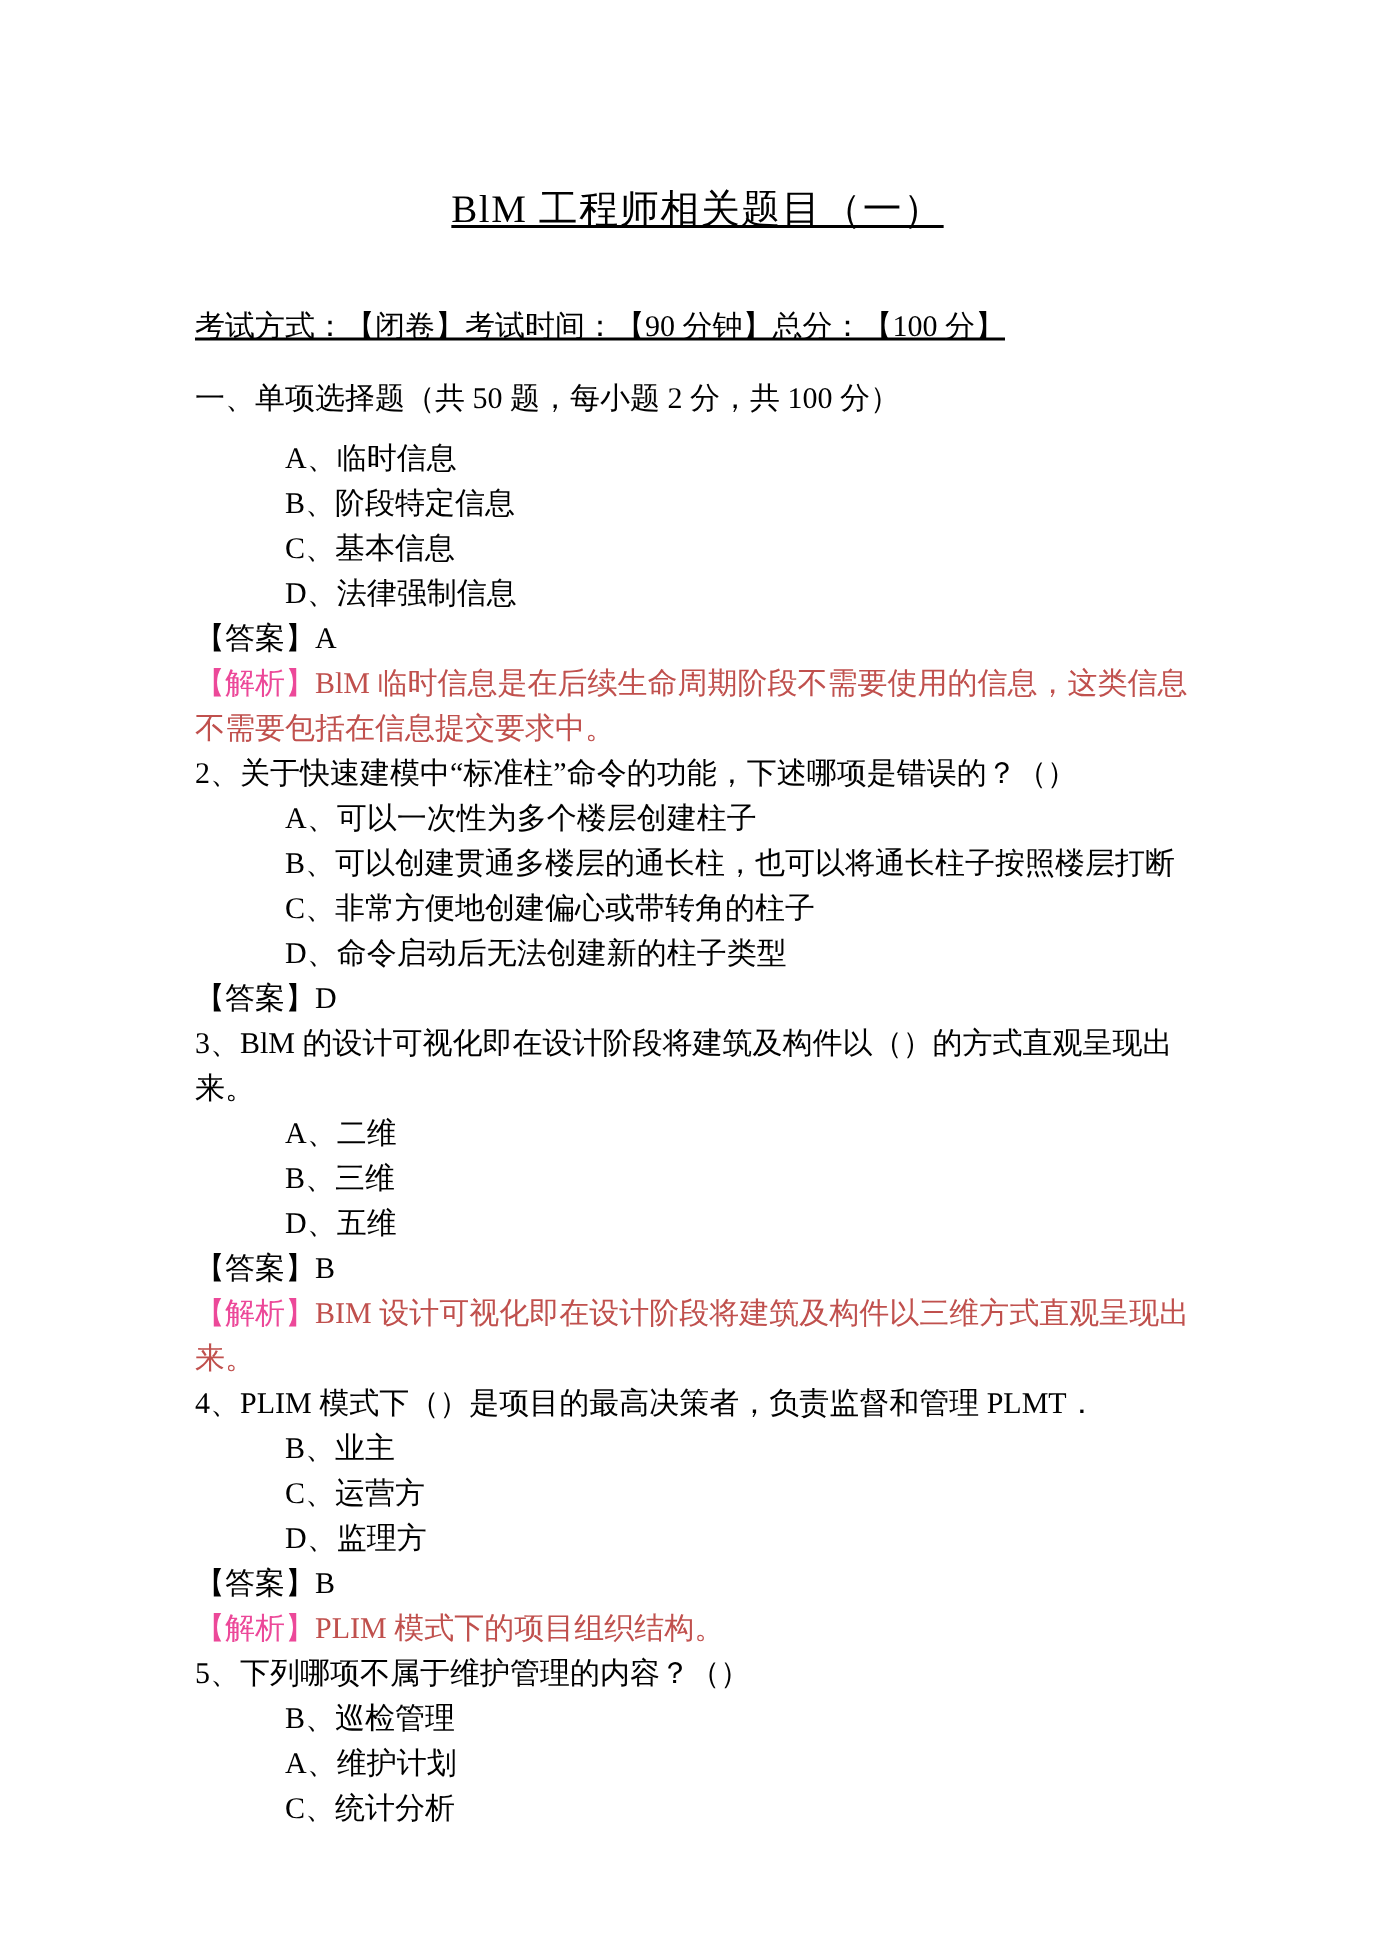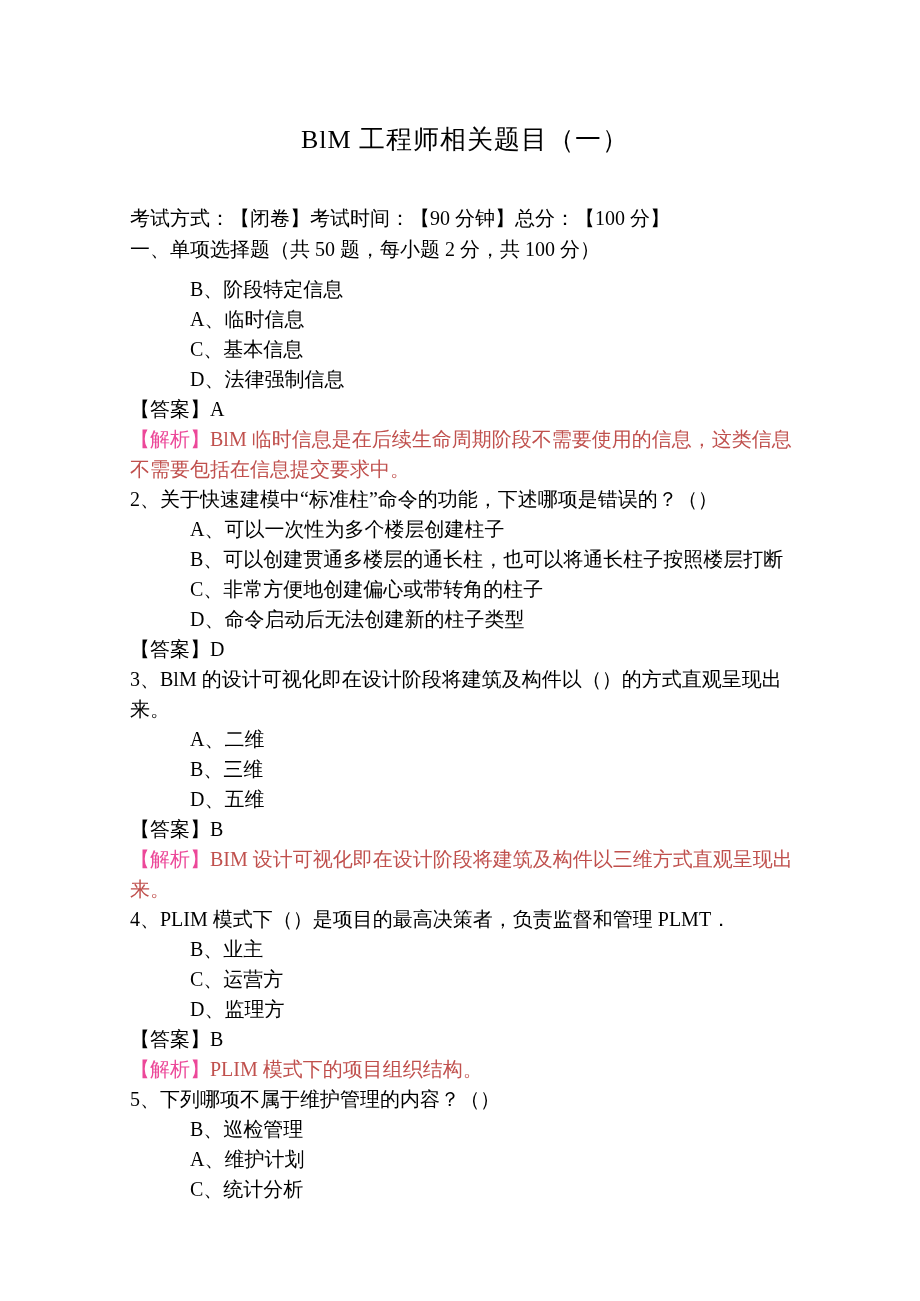--- a/index.html
+++ b/index.html
@@ -15,23 +15,25 @@
     width: 920px;
     color: #000000;
     font-size: 20px;
     line-height: 1.5;
   }
   .title {
     text-align: center;
     font-size: 26px;
     margin-bottom: 44px;
     letter-spacing: 1px;
+    text-decoration: underline;
   }
   .exam-info {
-    margin-bottom: 1px;
+    margin-bottom: 18px;
+    text-decoration: underline;
   }
   .section-header {
     margin-bottom: 10px;
   }
   .q-text {
   }
   .opt {
     padding-left: 60px;
   }
   .ans-line {
@@ -47,22 +49,22 @@
 <body>
 
 <div class="page">
 
   <div class="title">BlM 工程师相关题目（一）</div>
 
   <div class="exam-info">考试方式：【闭卷】考试时间：【90 分钟】总分：【100 分】</div>
 
   <div class="section-header">一、单项选择题（共 50 题，每小题 2 分，共 100 分）</div>
 
+  <div class="opt">A、临时信息</div>
   <div class="opt">B、阶段特定信息</div>
-  <div class="opt">A、临时信息</div>
   <div class="opt">C、基本信息</div>
   <div class="opt">D、法律强制信息</div>
   <div class="ans-line">【答案】A</div>
   <div><span class="analysis-label">【解析】</span><span class="analysis">BlM 临时信息是在后续生命周期阶段不需要使用的信息，这类信息不需要包括在信息提交要求中。</span></div>
 
   <div class="q-text">2、关于快速建模中“标准柱”命令的功能，下述哪项是错误的？（）</div>
   <div class="opt">A、可以一次性为多个楼层创建柱子</div>
   <div class="opt">B、可以创建贯通多楼层的通长柱，也可以将通长柱子按照楼层打断</div>
   <div class="opt">C、非常方便地创建偏心或带转角的柱子</div>
   <div class="opt">D、命令启动后无法创建新的柱子类型</div>

